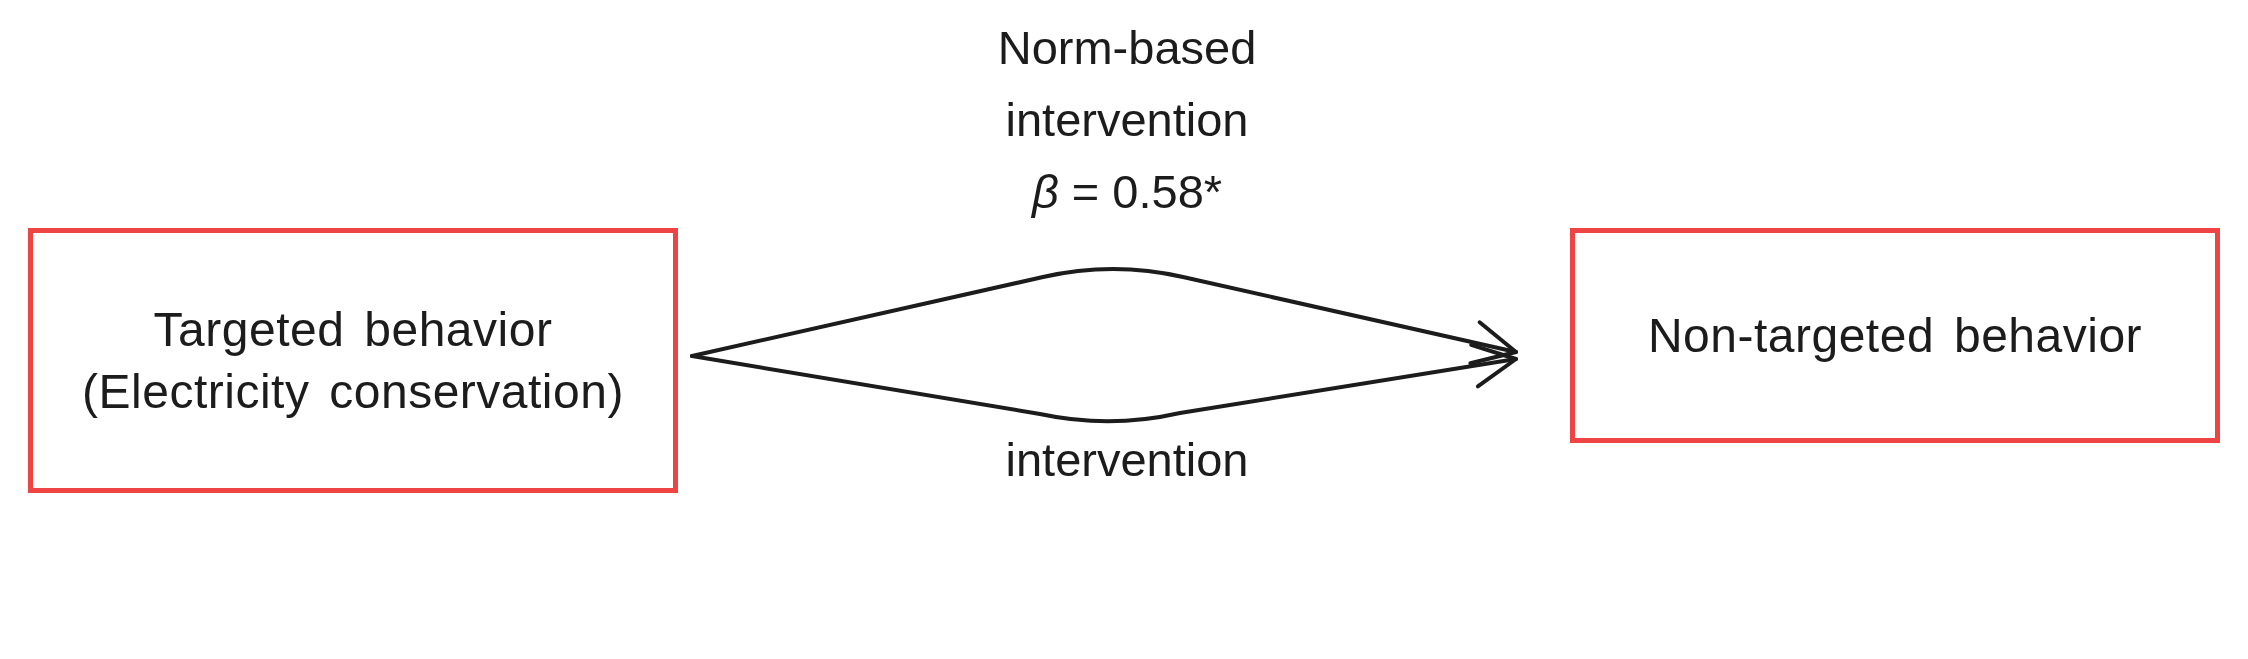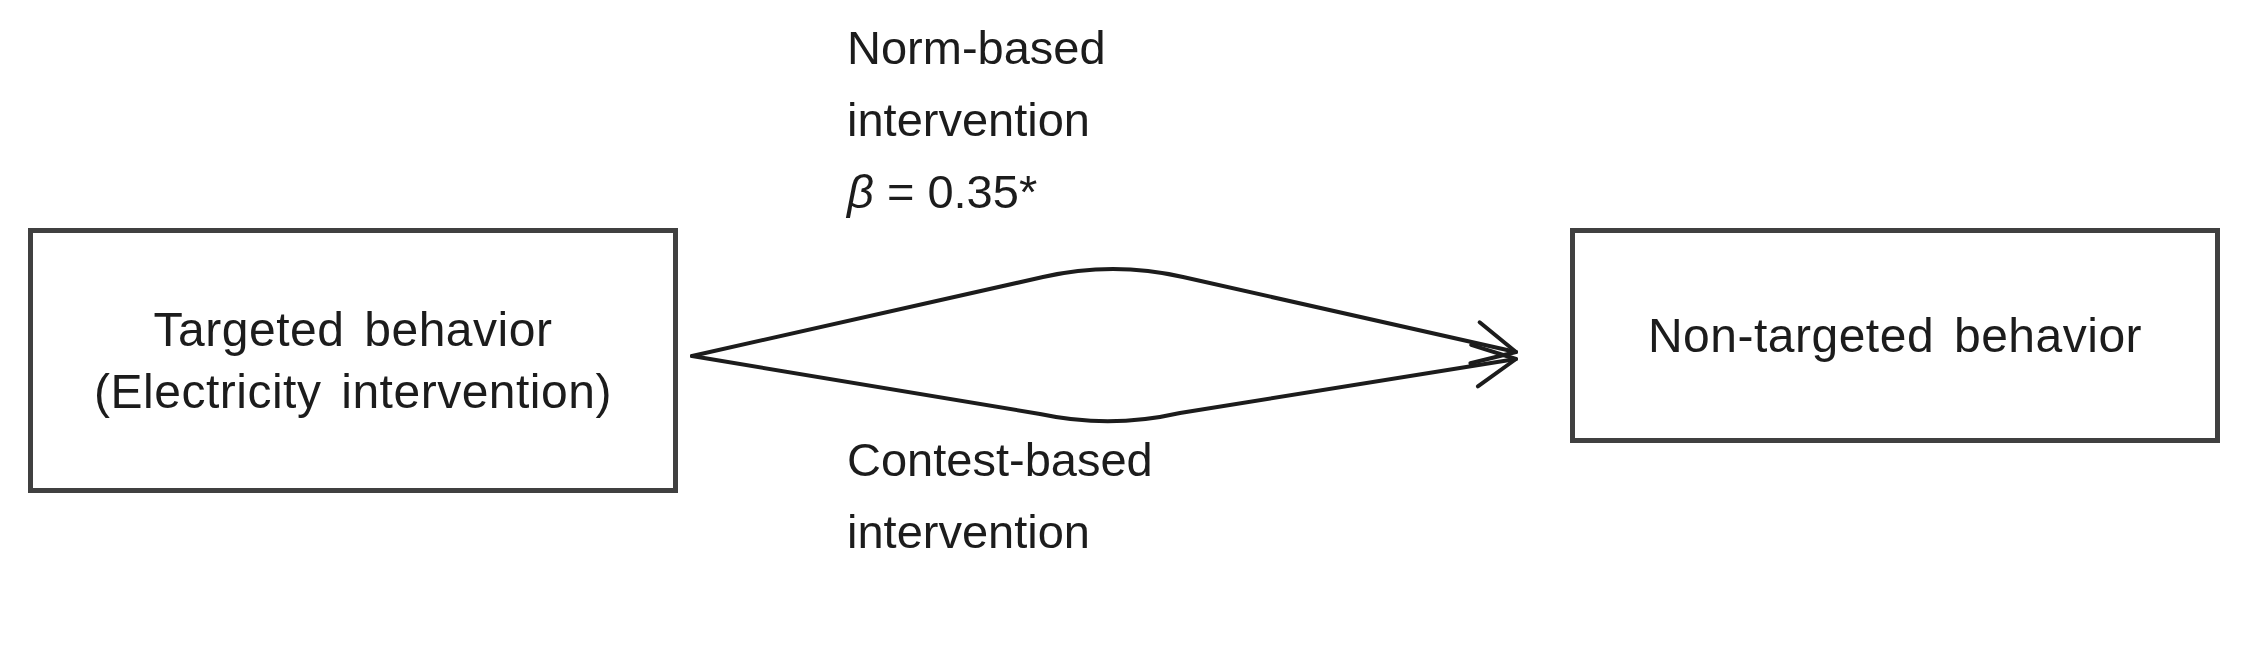--- a/index.html
+++ b/index.html
@@ -23,38 +23,38 @@
   }
   .connector {
     fill: none;
     stroke: #1c1c1c;
     stroke-width: 4;
     stroke-linejoin: round;
     stroke-linecap: round;
   }
   .node {
     position: absolute;
-    border: 5px solid #404040;
+    border: 5px solid #ef4444;
     background: #ffffff;
     display: flex;
     flex-direction: column;
     align-items: center;
     justify-content: center;
     text-align: center;
     font-size: 48px;
     line-height: 62px;
     letter-spacing: 0.5px;
     word-spacing: 6px;
   }
   .node-left  { left: 28px;   top: 228px; width: 650px; height: 265px; }
   .node-right { left: 1570px; top: 228px; width: 650px; height: 215px; gap: 21px; }
   .plabel {
     position: absolute;
     width: 560px;
-    text-align: left;
+    text-align: center;
     font-size: 47px;
     line-height: 72px;
   }
   .plabel-top    { left: 847px; top: 12px;  }
   .plabel-bottom { left: 847px; top: 424px; }
   .coef span { white-space: pre; }
   .beta { font-style: italic; }
   .sig-italic { font-style: italic; }
 </style>
 </head>
@@ -67,31 +67,30 @@
       <marker id="arrowhead" markerUnits="userSpaceOnUse" markerWidth="110" markerHeight="110" refX="0" refY="0" orient="auto" overflow="visible">
         <path d="M -42 -21 L 0 0 L -42 21" fill="none" stroke="#1c1c1c" stroke-width="4" stroke-linecap="round" stroke-linejoin="round"></path>
       </marker>
     </defs>
     <path class="connector" d="M 692 356 L 1043 277 Q 1113 261 1183 277 L 1516 352" marker-end="url(#arrowhead)"></path>
     <path class="connector" d="M 692 356 L 1040 414 Q 1110 429 1180 413 L 1516 359" marker-end="url(#arrowhead)"></path>
   </svg>
 
   <div class="node node-left">
     <div>Targeted behavior</div>
-    <div>(Electricity intervention)</div>
+    <div>(Electricity conservation)</div>
   </div>
 
   <div class="node node-right">
     <div>Non-targeted behavior</div>
   </div>
 
   <div class="plabel plabel-top">
     <div>Norm-based</div>
     <div>intervention</div>
-    <div class="coef"><span class="beta">β</span><span> = 0.35</span><span>*</span></div>
+    <div class="coef"><span class="beta">β</span><span> = 0.58</span><span>*</span></div>
   </div>
 
   <div class="plabel plabel-bottom">
-    <div>Contest-based</div>
     <div>intervention</div>
   </div>
 
 </div>
 
 </body></html>

